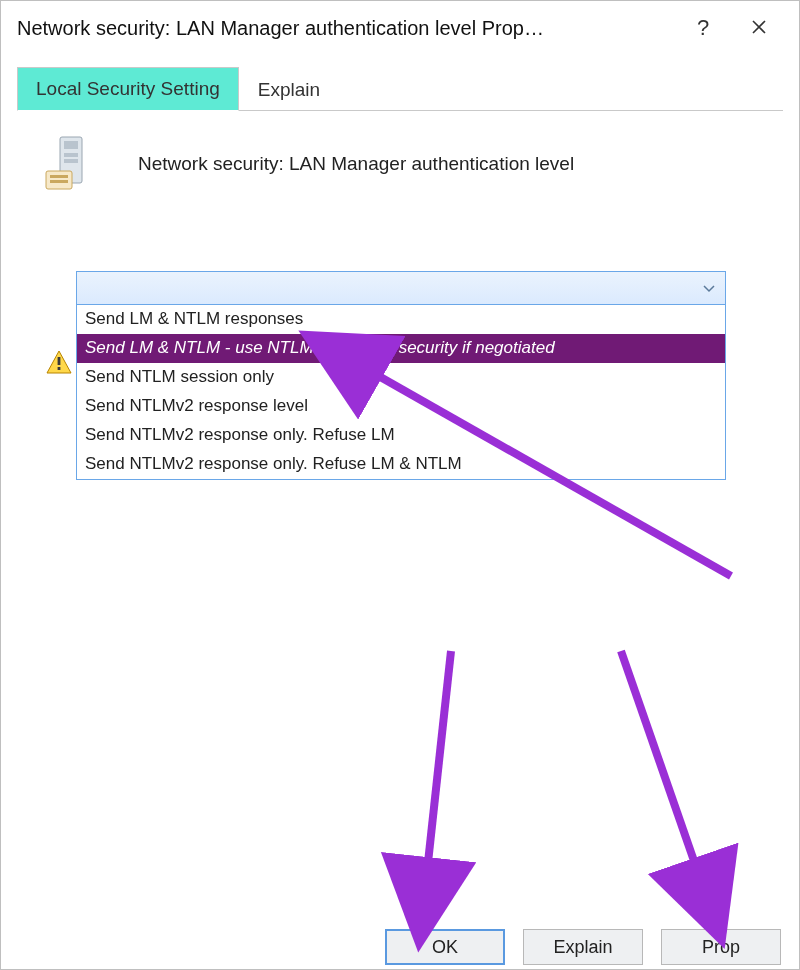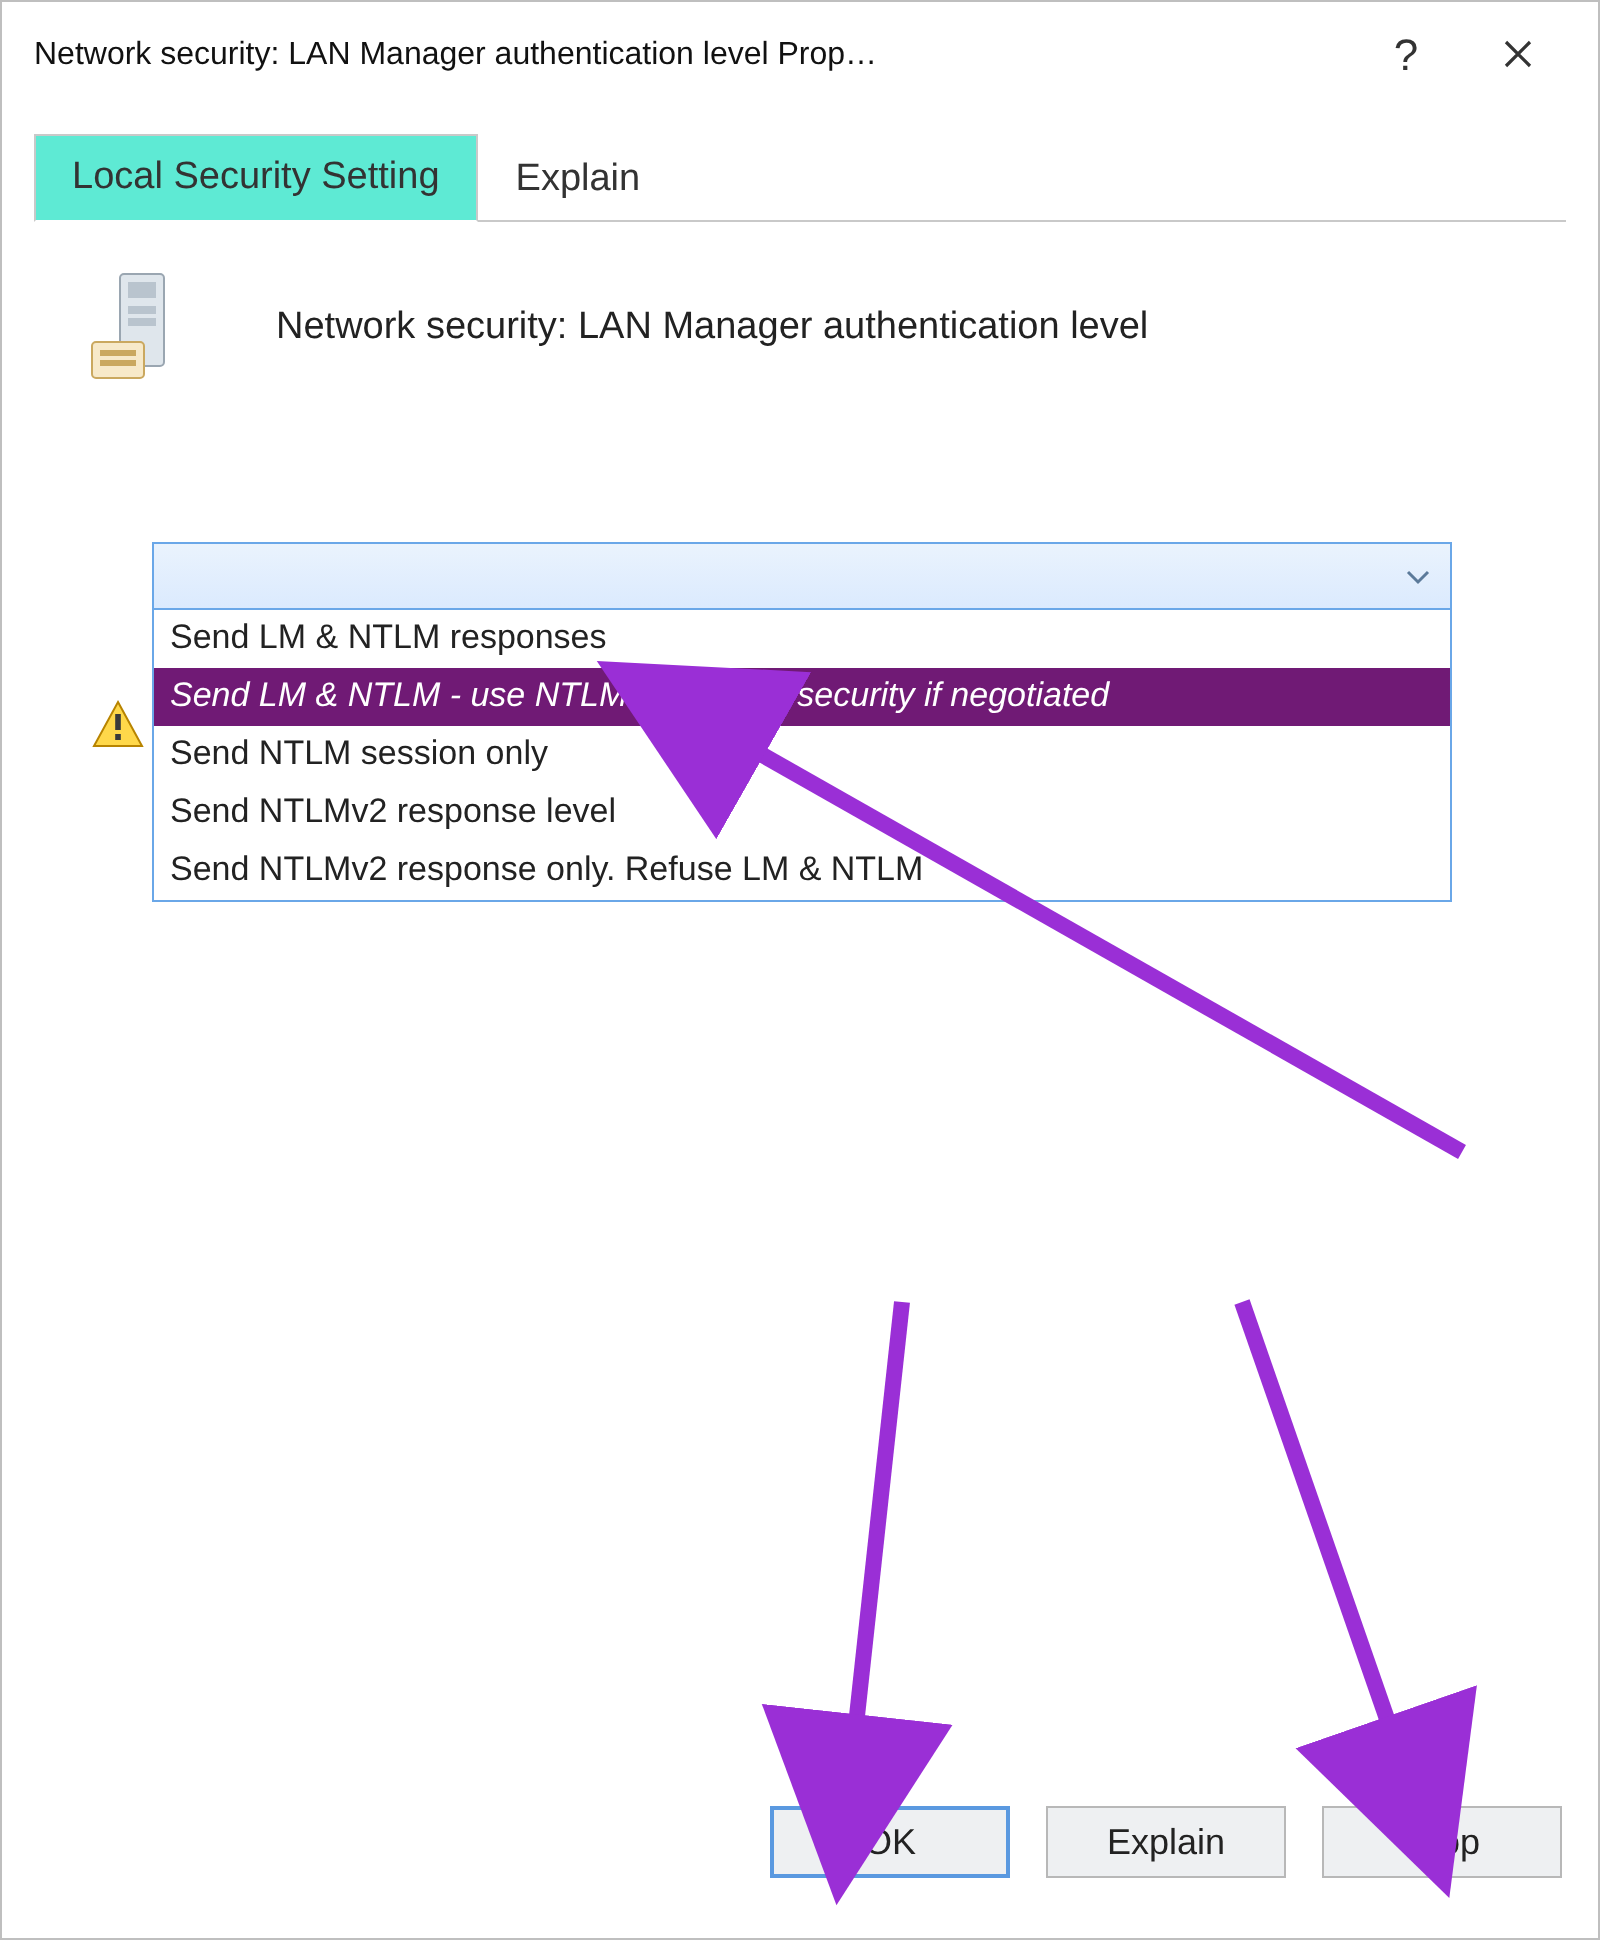--- a/index.html
+++ b/index.html
@@ -20,21 +20,21 @@
   }
   
   .titlebar {
     display: flex;
     align-items: center;
     height: 54px;
     padding: 0 12px 0 16px;
   }
   .titlebar .title {
     flex: 1;
-    font-size: 16px;
+    font-size: 20px;
     white-space: nowrap;
     overflow: hidden;
     text-overflow: ellipsis;
     color: #111;
   }
   .titlebar .tbtn {
     width: 56px; height: 40px;
     display: flex; align-items: center; justify-content: center;
     color: #333;
     font-size: 22px;
@@ -137,21 +137,21 @@
     position: absolute;
     left: 28px; top: 238px;
     width: 26px; height: 26px;
   }
   .warn-icon svg { width: 26px; height: 26px; }
 
   
   .button-row {
     position: absolute;
     right: 18px;
-    bottom: 30px;
+    bottom: 4px;
     display: flex;
     gap: 18px;
   }
   .btn {
     width: 120px; height: 36px;
     background: #eef0f2;
     border: 1px solid #b8b8b8;
     font-size: 18px;
     color: #222;
     display: flex; align-items: center; justify-content: center;
@@ -226,20 +226,21 @@
           <svg viewBox="0 0 12 8">
               <path d="M1 1 L6 6 L11 1" stroke="#5b7a9a" stroke-width="1.5" fill="none"></path>
             </svg>
         </span>
       </div>
       <div class="combo-list">
         <div class="combo-item">Send LM &amp; NTLM responses</div>
         <div class="combo-item selected">Send LM &amp; NTLM - use NTLMv2 session security if negotiated</div>
         <div class="combo-item">Send NTLM session only</div>
         <div class="combo-item">Send NTLMv2 response level</div>
+        <div class="combo-item">Send NTLMv2 response only. Refuse LM</div>
         <div class="combo-item">Send NTLMv2 response only. Refuse LM &amp; NTLM</div>
       </div>
     </div>
 
   </div>
 
   <div class="button-row">
     <div class="btn default">
       <span>OK</span>
     </div>

